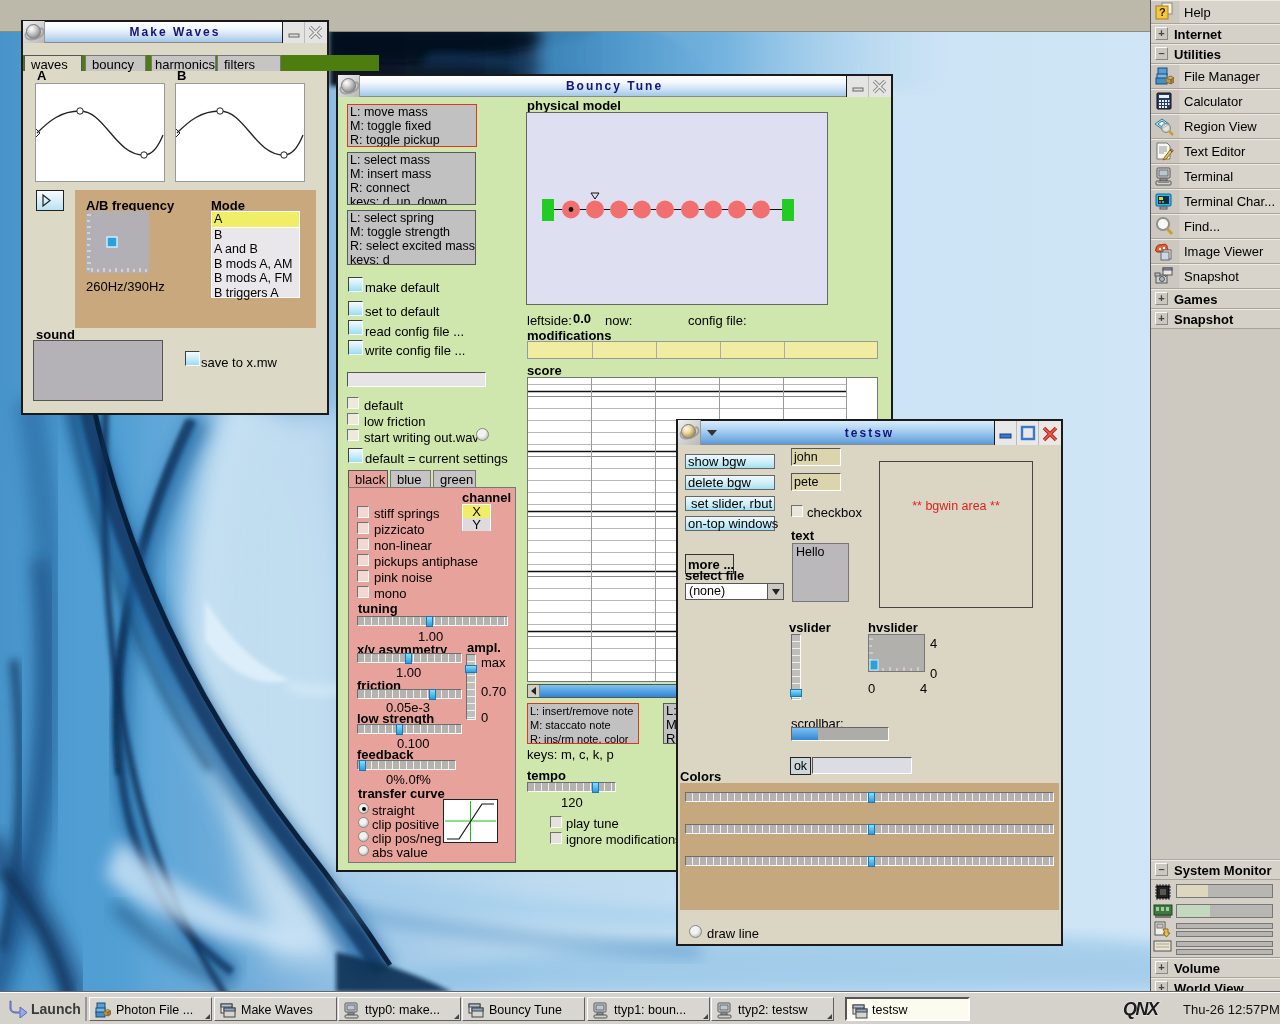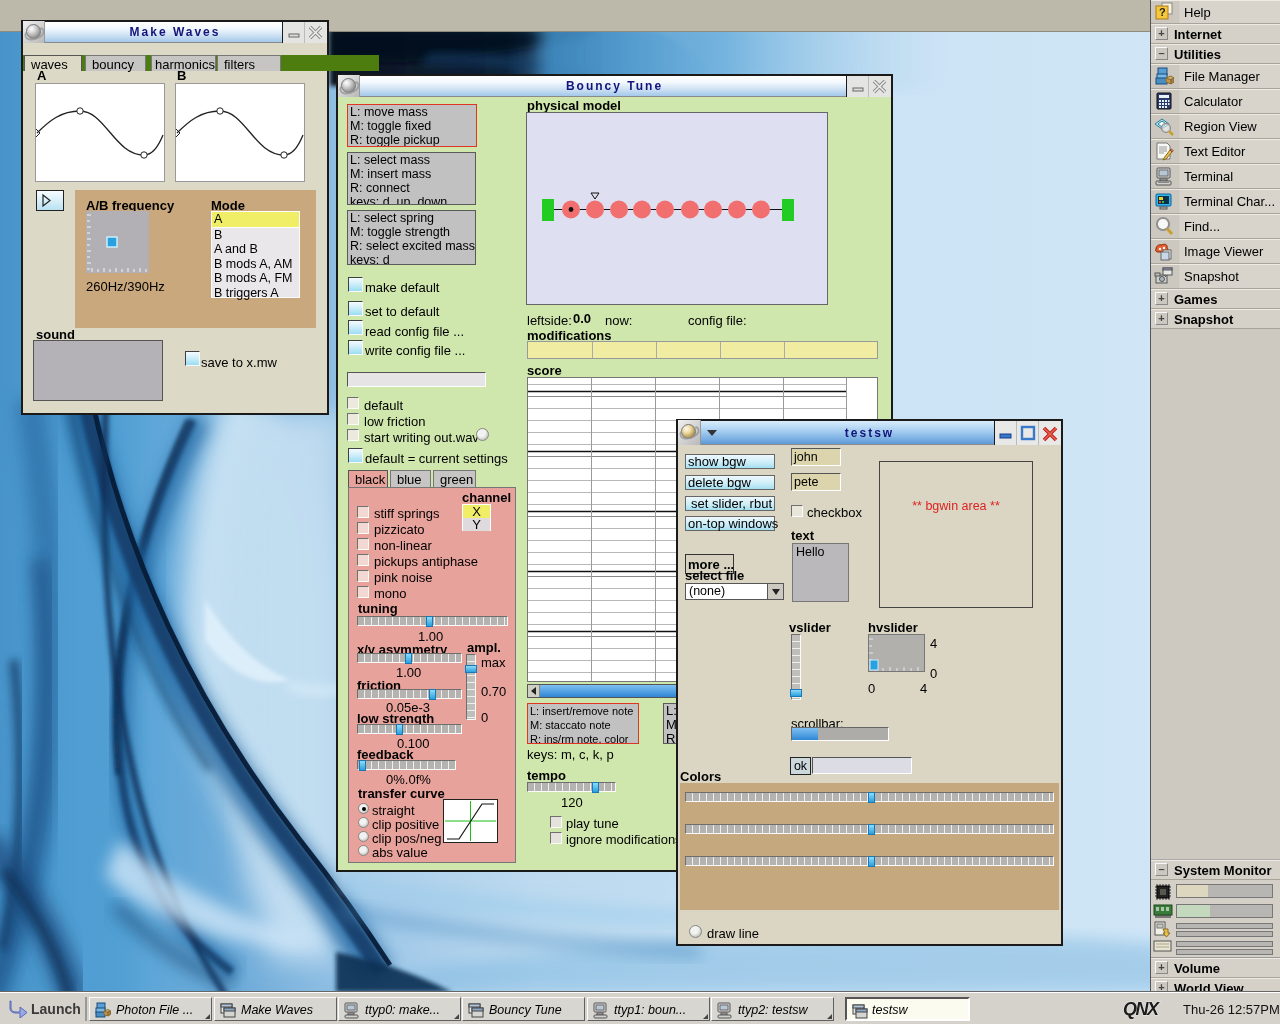--- a/index.html
+++ b/index.html
@@ -42,21 +42,21 @@
 
 .srow { position:relative; height:25px; background:linear-gradient(90deg,#ccc8c0 0,#ccc8c0 28px,#d8d4cc 29px); border-bottom:1px solid #a8a49c; box-shadow:inset 0 1px 0 #eeeae2; }
 .srow .stxt { position:absolute; left:33px; top:5px; font-size:13px; }
 .srow .sicon, .sicon { position:absolute; left:3px; top:2px; width:20px; height:20px; }
 .shead { position:relative; height:20px; background:#d5d1c9; border-bottom:1px solid #a8a49c; box-shadow:inset 0 1px 0 #eeeae2; }
 .shead .pm { position:absolute; left:4px; top:3px; width:13px; height:13px; background:#ccc8c0; border:1px solid #888; border-top-color:#f8f8f8; border-left-color:#f8f8f8; font-size:11px; font-weight:bold; text-align:center; line-height:11px; color:#444; }
 .shead .htxt { position:absolute; left:23px; top:3px; font-weight:bold; font-size:13px; }
 .mbar { position:absolute; background:#b8b6b2; border:1px solid #777; }
 
 .tbtn { position:absolute; top:4px; width:123px; height:24px; background:#d8d6d0; border:1px solid #606060; border-top-color:#fbfbfb; border-left-color:#fbfbfb; font-size:12.5px; }
-.tbtn span:last-of-type { position:absolute; left:26px; top:5px; white-space:nowrap;font-style:italic; }
+.tbtn span:last-of-type { position:absolute; left:26px; top:5px; white-space:nowrap; }
 .tbtn.on { background:#fcfbef; border:2px solid #555; border-bottom-color:#fff; border-right-color:#fff; }
 .tbtn.on span:last-of-type { left:25px; top:4px; }
 .ticon { position:absolute; left:4px; top:3px; width:18px; height:18px; }
 .cnr { position:absolute; right:1px; bottom:1px; width:0; height:0; border-left:5px solid transparent; border-bottom:5px solid #444; }
 </style>
 </head>
 <body>
 <svg id="wall" width="1280" height="1024">
 <defs>
 <linearGradient id="base" x1="0" y1="0" x2="1" y2="0">

